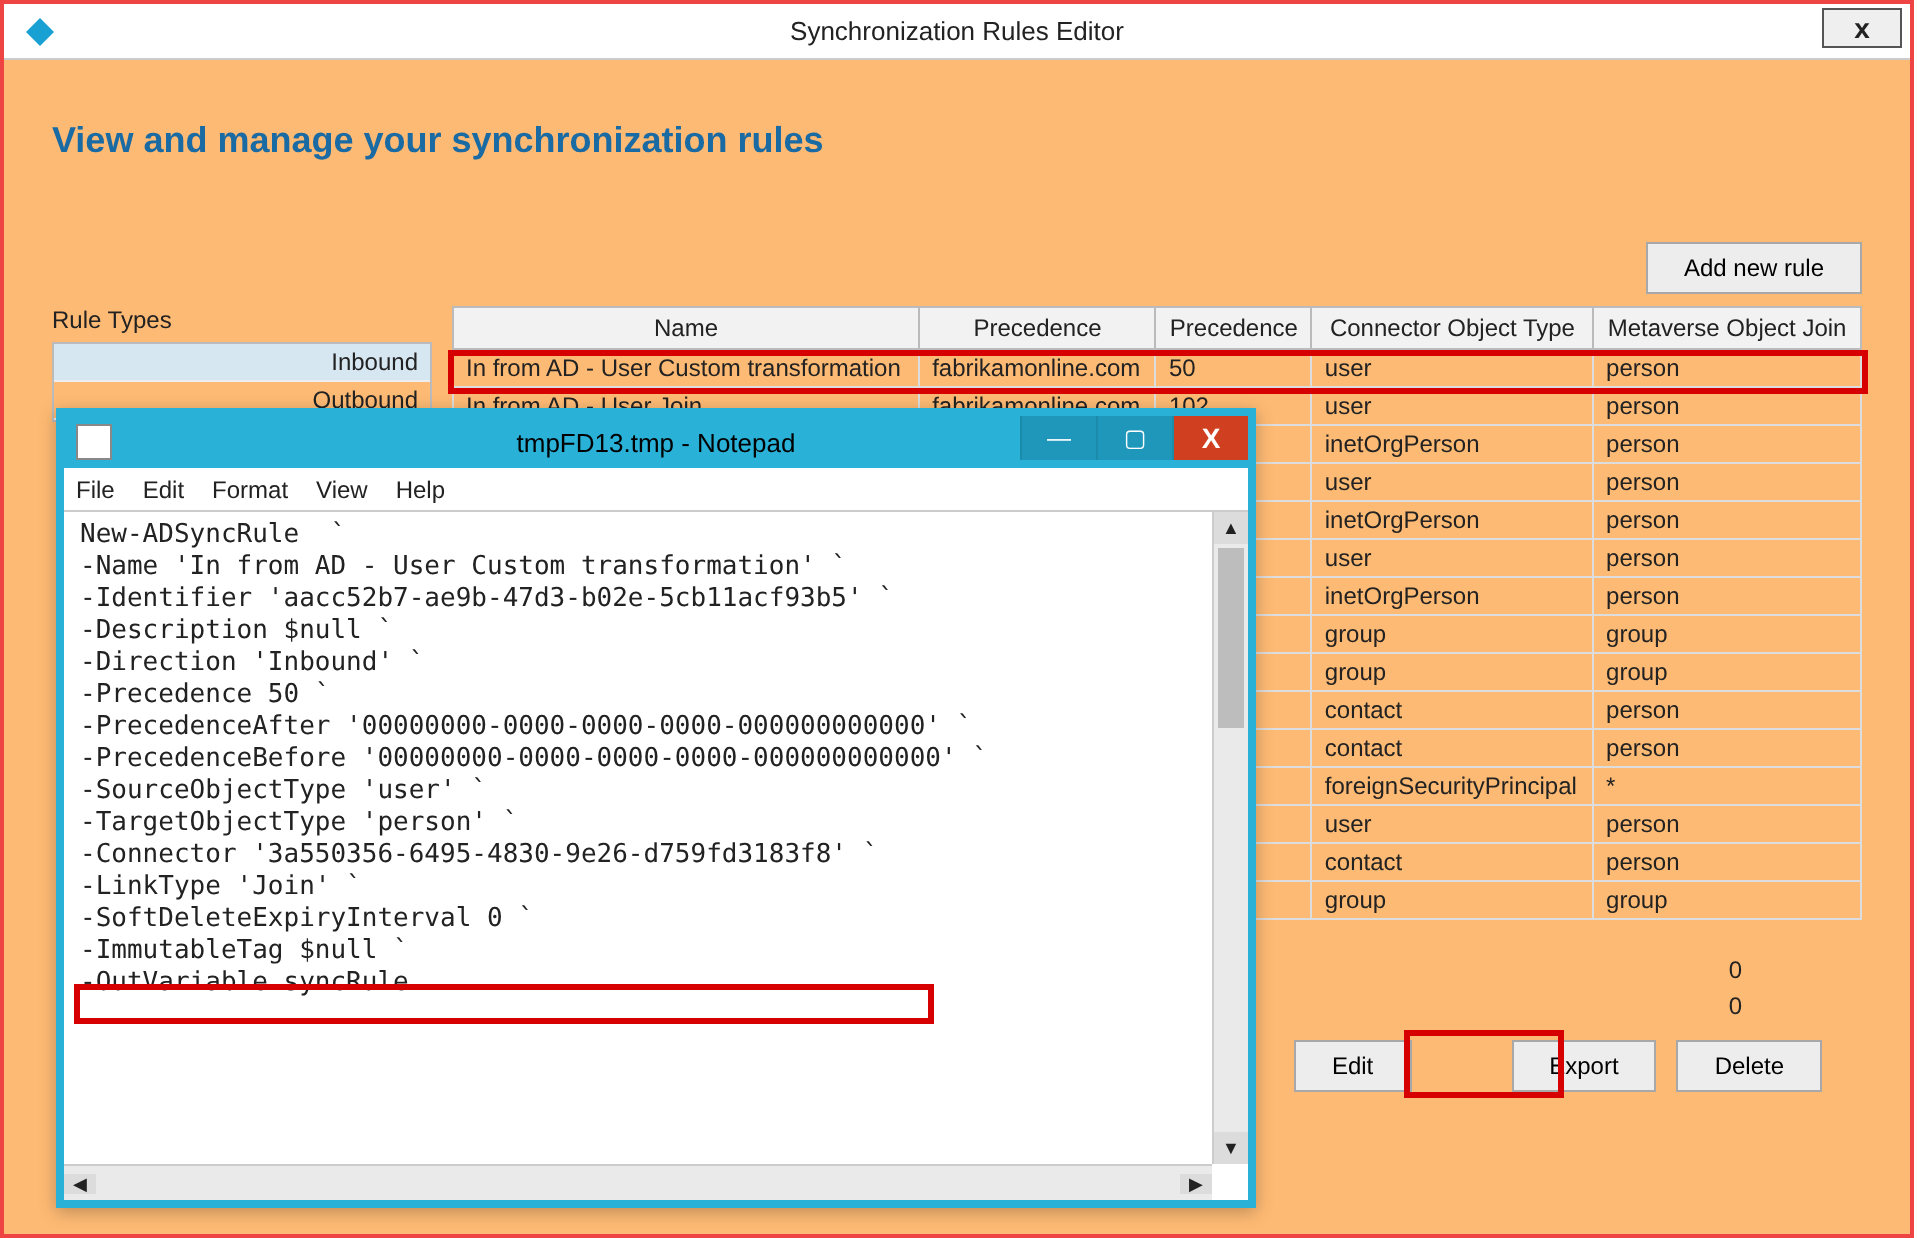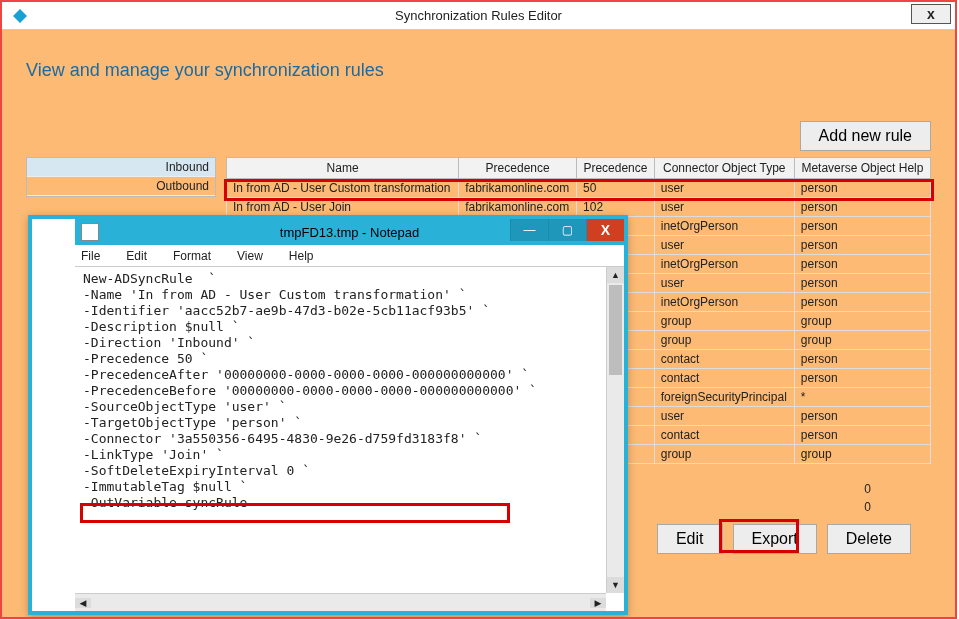--- a/index.html
+++ b/index.html
@@ -3,49 +3,49 @@
 <meta charset="utf-8">
 <style>
   * { box-sizing: border-box; }
   html, body { margin:0; padding:0; font-family:"Segoe UI",Tahoma,sans-serif; font-size:12px; color:#222; }
   .outer { width:957px; height:619px; border:2px solid #ef4444; position:relative; background:#fdba74; overflow:hidden; }
   .titlebar { height:28px; background:#fff; border-bottom:1px solid #ccc; display:flex; align-items:center; position:relative; }
   .titlebar .app-icon { width:24px; height:24px; margin:0 6px; display:flex; align-items:center; justify-content:center; color:#19a1d3; }
   .titlebar .title { position:absolute; left:0; right:0; text-align:center; font-size:13px; }
   .titlebar .close { position:absolute; right:4px; top:2px; width:40px; height:20px; border:1px solid #555; background:#efefef; font-weight:bold; display:flex; align-items:center; justify-content:center; font-size:14px; cursor:pointer; }
   .content { padding:20px 24px 0 24px; }
-  .page-head { color:#1a6aa3; font-size:18px; font-weight:400; margin:10px 0 40px 0; }
+  .page-head { color:#1a6aa3; font-size:18px; font-weight:700; margin:10px 0 40px 0; }
   .topbar { display:flex; justify-content:flex-end; margin-bottom:6px; }
-  .btn { background:#ededed; border:1px solid #a8a8a8; padding:5px 18px; font-size:16px; cursor:pointer; margin-left:10px; }
+  .btn { background:#ededed; border:1px solid #a8a8a8; padding:5px 18px; font-size:12px; cursor:pointer; margin-left:10px; }
   .main-pane { display:flex; }
   .left-col { width:190px; margin-right:10px; }
   .left-col .lbl { margin-bottom:4px; }
   .rule-types { border:1px solid #bbb;text-align:right; }
   .rule-types div { padding:2px 6px; border-bottom:1px solid #eee; }
   .rule-types .sel { background:#d6e7f2; }
   .grid-wrap { flex:1; position:relative; }
   .grid { border:1px solid #bbb; width:100%; border-collapse:collapse; font-size:12px; }
   .grid th { background:#f2f2f2; border:1px solid #bbb; font-weight:normal; padding:3px 6px;margin-left:12px; }
   .grid td { border:1px solid #ddd; padding:2px 6px; }
   .highlight-row { border:3px solid #d60000; position:absolute; pointer-events:none; }
   .bottom-info { text-align:right; margin:16px 60px 8px 0; line-height:18px; }
   .bottom-btns { display:flex; justify-content:flex-end; padding:0 20px 0 0; }
-  .btn-box { position:relative; }
+  .btn-box { position:relative;padding-left:40px; }
   .export-hl { position:absolute; border:3px solid #d60000; left:-4px; top:-5px; width:80px; height:34px; pointer-events:none; }
 
   
-  .notepad { position:absolute; left:26px; top:213px; width:600px; height:400px; border:4px solid #29b1d8; background:#fff; box-shadow:0 2px 8px rgba(0,0,0,0.25);padding-left:43px; }
+  .notepad { position:absolute; left:26px; top:202px; width:600px; height:400px; border:4px solid #29b1d8; background:#fff; box-shadow:0 2px 8px rgba(0,0,0,0.25); }
   .np-title { height:26px; background:#29b1d8; color:#000; display:flex; align-items:center; position:relative; }
   .np-title .np-icon { width:18px; height:18px; margin:0 6px; background:#fff; border:1px solid #888; }
   .np-title .np-name { position:absolute; left:0; right:0; text-align:center; font-size:13px; }
   .np-btns { position:absolute; right:0; top:0; display:flex; height:22px; }
   .np-btns div { width:38px; display:flex; align-items:center; justify-content:center; border-left:1px solid #1a8bab; cursor:pointer; font-family:Segoe UI Symbol,sans-serif; font-size:12px; }
   .np-btns .min,.np-btns .max { background:#1e97bb; color:#fff; }
   .np-btns .np-close { background:#d04020; color:#fff; font-weight:bold; font-size:14px; }
-  .np-menu { height:22px; border-bottom:1px solid #ccc; display:flex; align-items:center; padding:0 6px; gap:26px; font-size:12px; }
+  .np-menu { height:22px; border-bottom:1px solid #ccc; display:flex; align-items:center; padding:0 6px; gap:14px; font-size:12px; }
   .np-body { position:relative; height:calc(100% - 48px); }
   .np-text { font-family:Consolas,monospace; font-size:13px; line-height:16px; padding:4px 8px; white-space:pre; overflow:hidden; height:calc(100% - 18px); }
   .np-scroll-v { position:absolute; right:0; top:0; bottom:18px; width:18px; background:#eaeaea; border-left:1px solid #ccc; }
   .np-scroll-v .arrow { height:16px; display:flex; align-items:center; justify-content:center; background:#dcdcdc; font-size:9px; }
   .np-scroll-v .thumb { position:absolute; left:2px; right:2px; top:18px; height:90px; background:#bdbdbd; }
   .np-scroll-h { position:absolute; left:0; right:18px; bottom:0; height:18px; background:#eaeaea; border-top:1px solid #ccc; display:flex; justify-content:space-between; align-items:center; font-size:9px; }
   .np-scroll-h .arrow { width:16px; text-align:center; background:#dcdcdc; }
   .code-hl { position:absolute; border:3px solid #d60000; left:5px; top:236px; width:430px; height:20px; pointer-events:none; }
 
   
@@ -66,35 +66,36 @@
 
   <div class="content">
     <div class="page-head">View and manage your synchronization rules</div>
 
     <div class="topbar">
       <button class="btn">Add new rule</button>
     </div>
 
     <div class="main-pane">
       <div class="left-col">
+        <div class="lbl">Rule Types</div>
         <div class="rule-types">
           <div class="sel">Inbound</div>
           <div>Outbound</div>
         </div>
       </div>
 
       <div class="grid-wrap">
         <table class="grid">
           <thead>
             <tr>
               <th>Name</th>
               <th>Precedence</th>
               <th>Precedence</th>
               <th>Connector Object Type</th>
-              <th>Metaverse Object Help</th>
+              <th>Metaverse Object Join</th>
             </tr>
           </thead>
           <tbody id="grid-body">
               <tr>
                 <td>In from AD - User Custom transformation</td>
                 <td>fabrikamonline.com</td>
                 <td>50</td>
                 <td>user</td>
                 <td>person</td>
               </tr>

